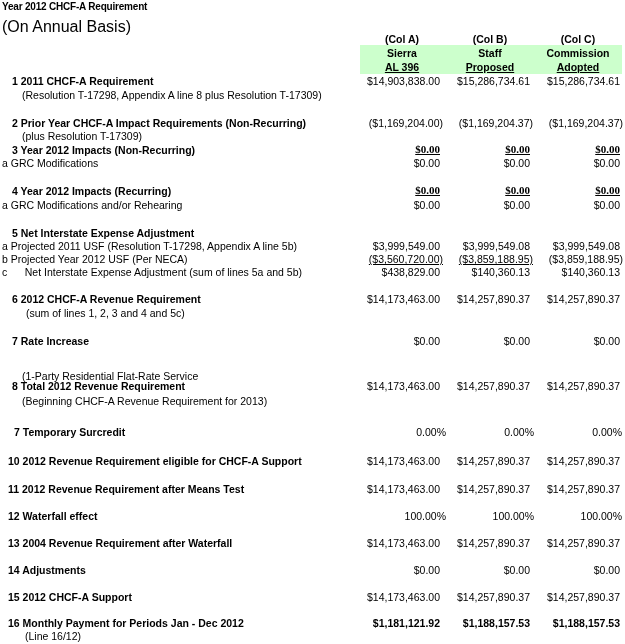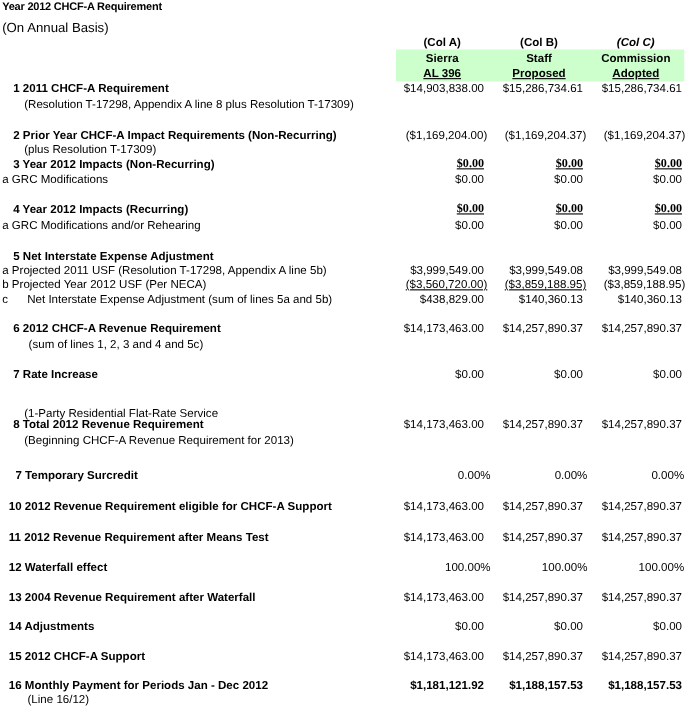--- a/index.html
+++ b/index.html
@@ -1,20 +1,20 @@
 <!DOCTYPE html>
 <html><head>
 <meta charset="utf-8">
 <style>
   html, body { margin:0; padding:0; background:#ffffff; }
   body { width:625px; height:644px; position:relative; overflow:hidden;
          font-family:"Liberation Sans", sans-serif; color:#000; font-size:10.5px; }
   .abs { position:absolute; white-space:nowrap; }
   .title { left:2px; top:1px; font-size:10px; font-weight:bold; letter-spacing:-0.2px; }
-  .subtitle { left:2px; top:18px; font-size:12px; }
+  .subtitle { left:2px; top:18px; font-size:16px; }
   .colhead { font-weight:bold; text-align:center; width:90px; }
   .green { position:absolute; left:360px; top:45px; width:262px; height:29px; background:#ccffcc; }
   .u { text-decoration:underline; }
   .lbl { left:12px; font-weight:bold; }
   .sub { left:22px; }
   .subl { left:2px; }
   .val { text-align:right; width:110px; }
   .bold { font-weight:bold; }
   .serifbold { font-family:"Liberation Serif", serif; font-weight:bold; text-decoration:underline; font-size:11px; }
 </style>
@@ -27,21 +27,21 @@
 <div class="green" style="background: rgb(204, 255, 204);"></div>
 
 <div class="abs colhead" style="left:357px;top:33px;">(Col A)</div>
 <div class="abs colhead" style="left:357px;top:47px;">Sierra</div>
 <div class="abs colhead u" style="left:357px;top:61px;">AL 396</div>
 
 <div class="abs colhead" style="left:445px;top:33px;">(Col B)</div>
 <div class="abs colhead" style="left:445px;top:47px;">Staff</div>
 <div class="abs colhead u" style="left:445px;top:61px;">Proposed</div>
 
-<div class="abs colhead" style="left:533px;top:33px;font-style:italic;">(Col C)</div>
+<div class="abs colhead" style="left:533px;top:33px;">(Col C)</div>
 <div class="abs colhead" style="left:533px;top:47px;">Commission</div>
 <div class="abs colhead u" style="left:533px;top:61px;">Adopted</div>
 
 <div class="abs lbl" style="top:75px;">1 2011 CHCF-A Requirement</div>
 <div class="abs sub" style="top:89px;">(Resolution T-17298, Appendix A line 8 plus Resolution T-17309)</div>
 <div class="abs val" style="left:330px;top:75px;">$14,903,838.00</div>
 <div class="abs val" style="left:420px;top:75px;">$15,286,734.61</div>
 <div class="abs val" style="left:510px;top:75px;">$15,286,734.61</div>
 
 <div class="abs lbl" style="top:117px;">2 Prior Year CHCF-A Impact Requirements (Non-Recurring)</div>

